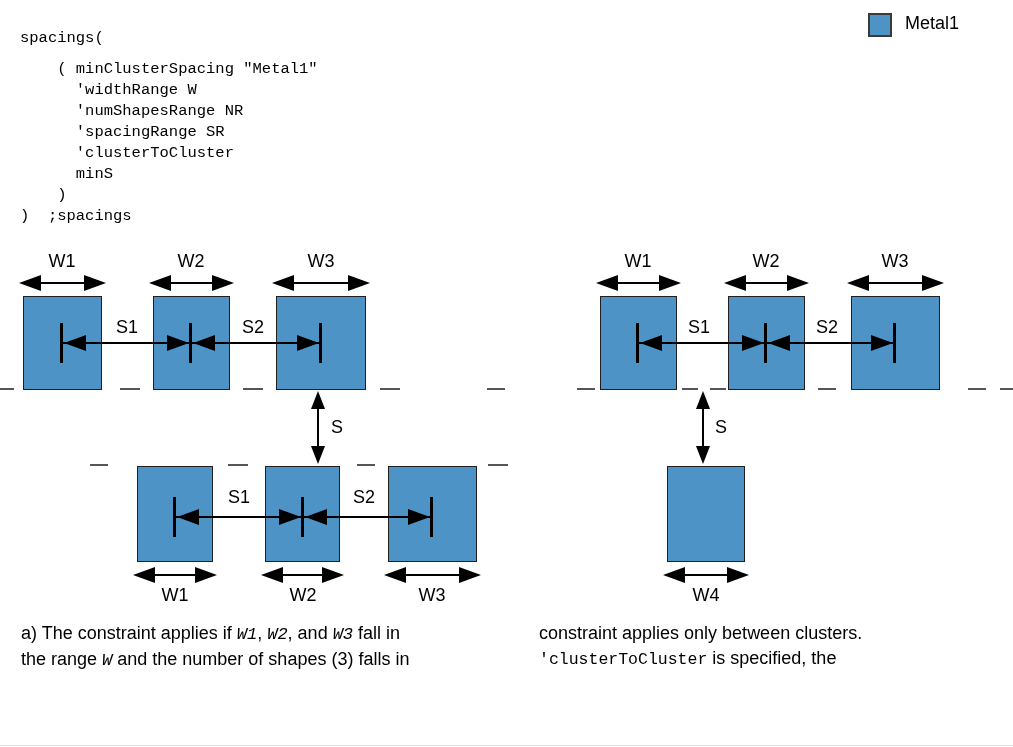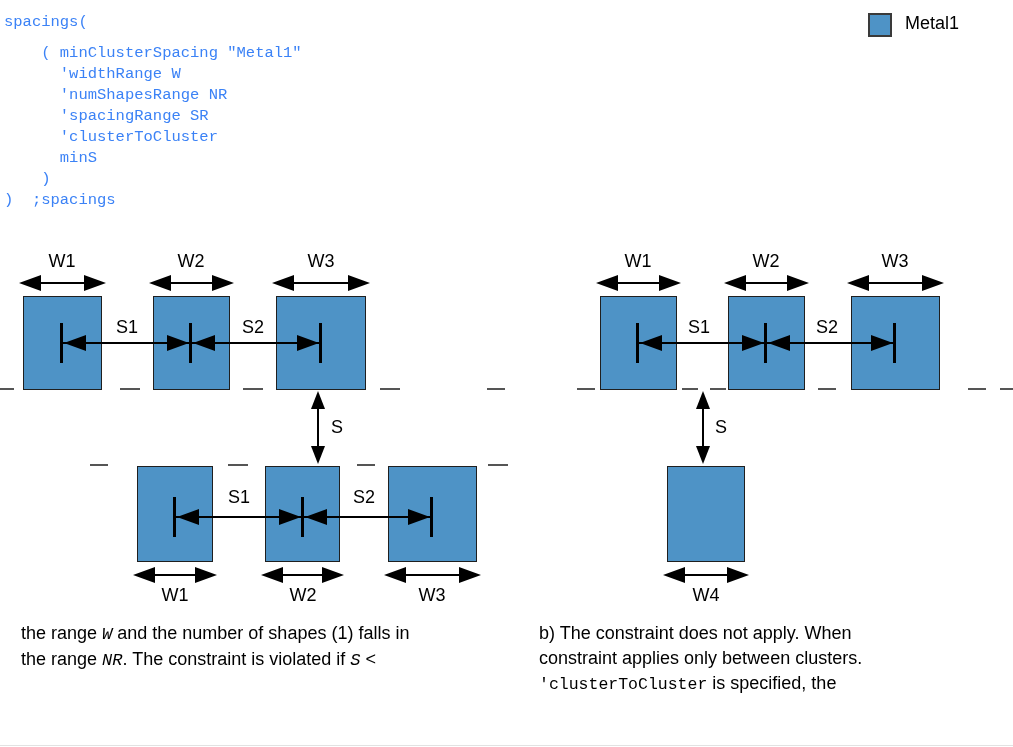--- a/index.html
+++ b/index.html
@@ -1,20 +1,20 @@
 <!DOCTYPE html>
 <html><head>
 <meta charset="utf-8">
 <style>
   html,body{margin:0;padding:0;background:#fff;}
   #canvas{position:relative;width:1013px;height:747px;background:#ffffff;overflow:hidden;
           font-family:"Liberation Sans",sans-serif;color:#000;}
   
-  pre.code{position:absolute;margin:0;font-family:"Liberation Mono","DejaVu Sans Mono",monospace;
-           font-size:15.5px;line-height:21px;color:#3b82f6;white-space:pre;}
+  pre.code{position:absolute;margin:16px;font-family:"Liberation Mono","DejaVu Sans Mono",monospace;
+           font-size:15.5px;line-height:21px;color:#000000;white-space:pre;}
   
   .legend-swatch{position:absolute;width:20px;height:20px;background:#4E93C6;border:2px solid #3a3a3a;box-sizing:content-box;}
   .legend-label{position:absolute;font-size:18px;line-height:23px;}
   
   .mrect{position:absolute;background:#4E93C6;border:1.5px solid #1f1f1f;box-sizing:border-box;}
   .dash{position:absolute;height:2px;background:#555;}
   .hline{position:absolute;height:2px;background:#000;}
   .vline{position:absolute;width:2px;background:#000;}
   .tick{position:absolute;width:3px;height:40px;background:#000;}
   .tri{position:absolute;width:0;height:0;}
@@ -43,26 +43,25 @@
       'spacingRange SR
       'clusterToCluster
       minS
     )
 )  ;spacings</pre>
 
   <div class="legend-swatch" style="left:868px;top:13px;"></div>
   <div class="legend-label" style="left:905px;top:12px;">Metal1</div>
 
   <div class="cap" style="left:21px;top:621px;">
-    <div class="ln"><span>the range </span><span class="seg-var">W</span><span> and the number of shapes (1) falls in</span></div>
-    <div class="ln"><span>the range </span><span class="seg-var">NR</span><span>. The constraint is violated if </span><span class="seg-var">S</span><span> &lt;</span></div>
+    <div class="ln"><span>a) The constraint applies if </span><span class="seg-var">W1</span><span>, </span><span class="seg-var">W2</span><span>, and </span><span class="seg-var">W3</span><span> fall in</span></div>
+    <div class="ln"><span>the range </span><span class="seg-var">W</span><span> and the number of shapes (3) falls in</span></div>
   </div>
 
   <div class="cap" style="left:539px;top:621px;">
-    <div class="ln"><span>b) The constraint does not apply. When</span></div>
     <div class="ln"><span>constraint applies only between clusters.</span></div>
     <div class="ln"><span class="seg-code">'clusterToCluster</span><span> is specified, the</span></div>
   </div>
 
   <div class="bottom-rule"></div>
 <div class="mrect" style="left: 23px; top: 296px; width: 79px; height: 94px;"></div>
     <div class="mrect" style="left: 153px; top: 296px; width: 77px; height: 94px;"></div>
     <div class="mrect" style="left: 276px; top: 296px; width: 90px; height: 94px;"></div>
     <div class="mrect" style="left: 137px; top: 466px; width: 76px; height: 96px;"></div>
     <div class="mrect" style="left: 265px; top: 466px; width: 75px; height: 96px;"></div>

